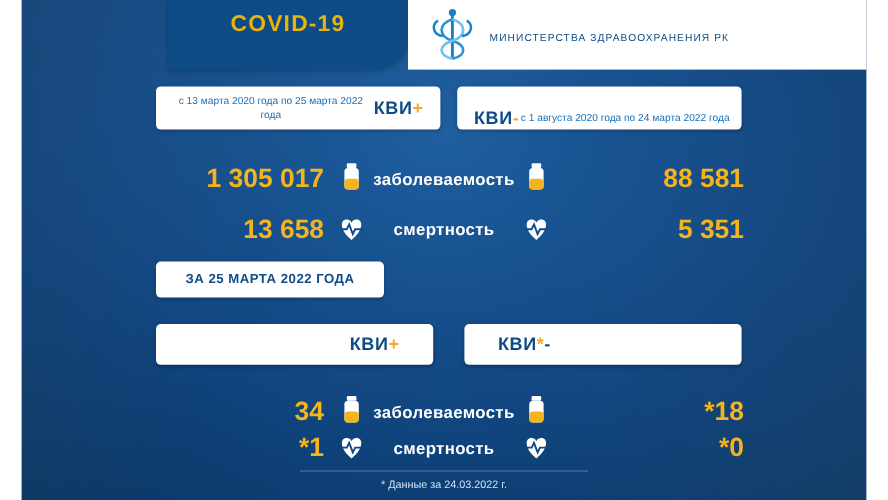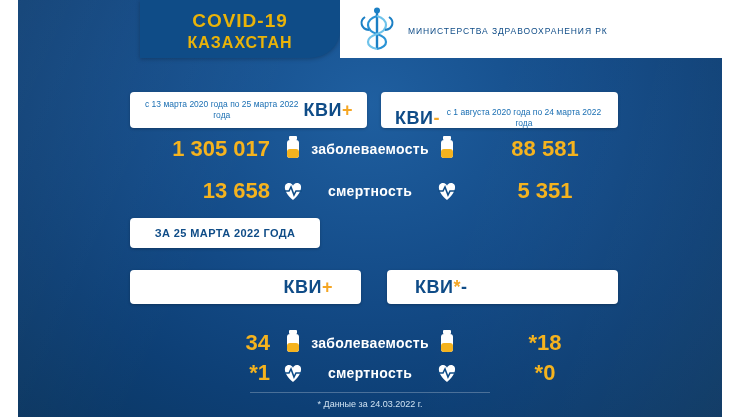--- a/index.html
+++ b/index.html
@@ -57,51 +57,51 @@
     display:flex;align-items:center;justify-content:center;
   }
   .logo-text{display:flex;flex-direction:column;justify-content:center;}
   .logo-main{
     color:#0f4c87;font-weight:bold;font-size:24px;letter-spacing:0.5px;line-height:1;
   }
   .logo-sub{
     color:#0f4c87;font-size:8.5px;letter-spacing:0.9px;margin-top:4px;
   }
   .row-kvi{
-    position:absolute;left:130px;top:92px;width:488px;height:36px;
+    position:absolute;left:130px;top:72px;width:488px;height:36px;
     display:flex;align-items:stretch;
   }
   .kvi-box{
     flex:1 1 0;background:#ffffff;border-radius:4px;
     display:flex;align-items:center;
     box-shadow:0 1px 3px rgba(0,0,0,0.25);
   }
   .kvi-box.left{justify-content:space-between;padding:0 14px 0 10px;}
   .kvi-box.right{justify-content:space-between;padding:16px 10px 0 14px;}
   .gap{width:14px;flex:0 0 auto;}
   .daterange{
     color:#1b6fb3;font-size:8.5px;line-height:1.25;text-align:center;font-weight:normal;
   }
   .kvi-label{
-    color:#0f4c87;font-size:18px;font-weight:bold;letter-spacing:0.5px;
+    color:#0f4c87;font-size:15px;font-weight:bold;letter-spacing:0.5px;
   }
   .kvi-label .plus{color:#f5a623;}
   .kvi-label .minus{color:#f5a623;}
 
   
   .stat-row{
     position:absolute;left:120px;width:500px;height:38px;
     display:flex;align-items:center;
   }
   .stat-val{
     color:#f5b31e;font-weight:bold;font-size:22px;
     width:150px;
   }
   .stat-val.left{text-align:right;padding-right:10px;}
-  .stat-val.right{text-align:center;padding-left:10px;}
+  .stat-val.right{text-align:right;padding-left:10px;}
   .stat-mid{
     flex:1 1 auto;text-align:center;color:#ffffff;font-size:14px;font-weight:bold;
     letter-spacing:0.3px;
   }
   .ico{width:26px;display:flex;align-items:center;justify-content:center;}
 
   
   .date-banner{
     position:absolute;left:130px;top:218px;width:190px;height:30px;
     background:#ffffff;border-radius:4px;
@@ -144,21 +144,20 @@
 <body>
 
 <div class="stage">
   <div class="sheen"></div>
   <div class="side-left"></div>
   <div class="side-right"></div>
 
   <div class="header">
     <div class="title-band">
       <div class="t1">COVID-19</div>
-      <div class="t2">КАЗАХСТАН</div>
     </div>
     <div class="logo-band">
       <div class="logo-mark">
         <svg width="44" height="46" viewBox="0 0 44 46" aria-hidden="true">
           <path d="M22 3 L22 43" stroke="#1b7fc4" stroke-width="2.4" fill="none"></path>
           <circle cx="22" cy="4.5" r="3" fill="#1b7fc4"></circle>
           <path d="M22 10 C10 14, 10 24, 22 28 C34 32, 34 40, 22 43" stroke="#2a93d5" stroke-width="2.2" fill="none"></path>
           <path d="M22 10 C34 14, 34 24, 22 28 C10 32, 10 40, 22 43" stroke="#6fc3ea" stroke-width="2.2" fill="none"></path>
           <path d="M10 11 C4 15, 6 23, 14 24" stroke="#1b7fc4" stroke-width="2" fill="none"></path>
           <path d="M34 11 C40 15, 38 23, 30 24" stroke="#1b7fc4" stroke-width="2" fill="none"></path>

